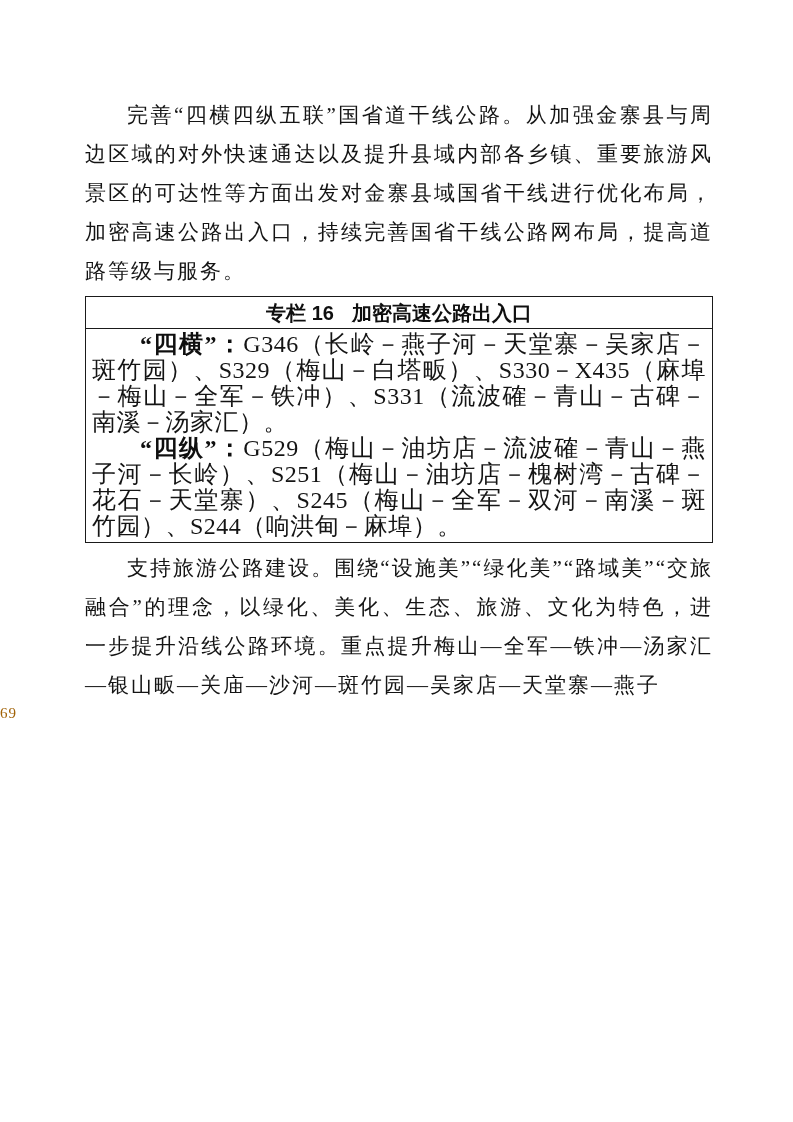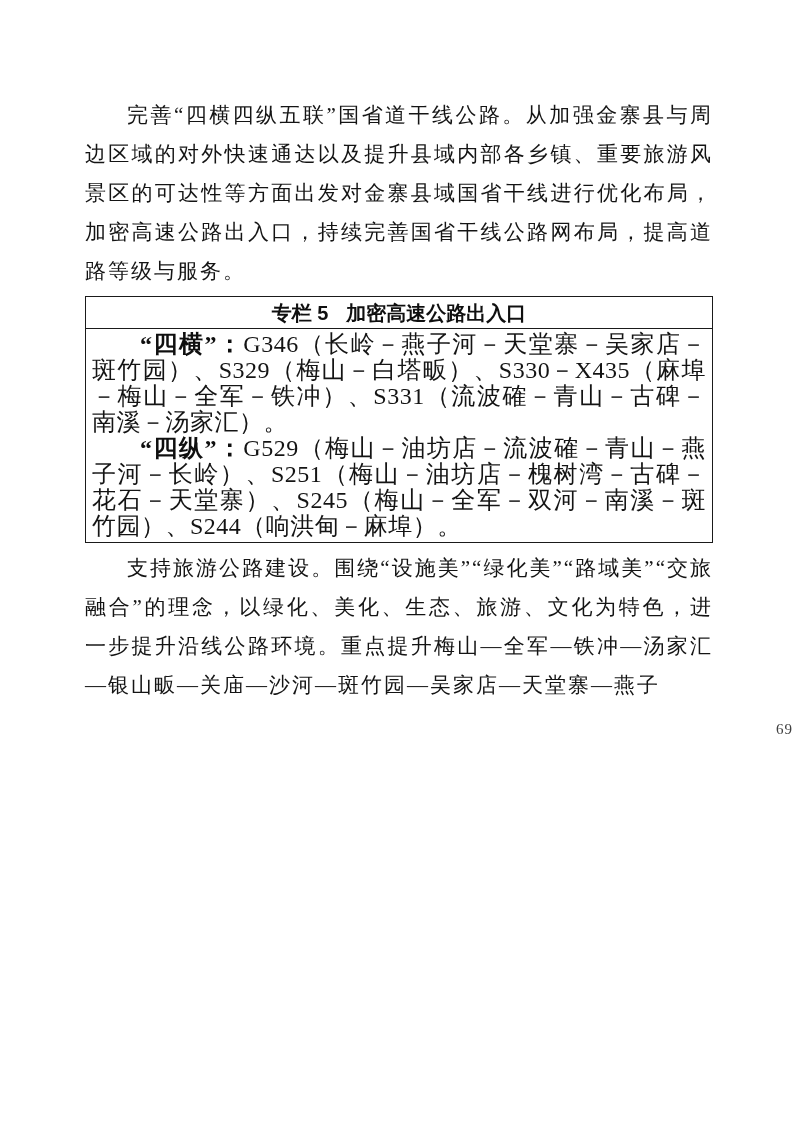--- a/index.html
+++ b/index.html
@@ -62,38 +62,38 @@
     color: #141414;
   }
   .row-label {
     font-weight: bold;
     color: #0f0f0f;
   }
   .page-number {
     position: absolute;
     left: 0;
     right: 0;
-    bottom: 56px;
-    text-align: right;
+    bottom: 72px;
+    text-align: left;
     font-size: 15px;
     letter-spacing: 1px;
-    color: #404040;
+    color: #a16207;
   }
 </style>
 </head>
 <body>
 
 <div class="page">
   <div class="content">
 
     <p class="body-para"><span class="lead">完善“四横四纵五联”国省道干线公路。</span><span>从加强金寨县与周边区域的对外快速通达以及提升县域内部各乡镇、重要旅游风景区的可达性等方面出发对金寨县域国省干线进行优化布局，加密高速公路出入口，持续完善国省干线公路网布局，提高道路等级与服务。</span></p>
 
     <div class="panel">
       <div class="panel-title">
-        <span class="num">专栏 5</span><span>加密高速公路出入口</span>
+        <span class="num">专栏 16</span><span>加密高速公路出入口</span>
       </div>
       <div class="panel-body">
         <p class="panel-row"><span class="row-label">“四横”：</span><span>G346（长岭－燕子河－天堂寨－吴家店－斑竹园）、S329（梅山－白塔畈）、S330－X435（麻埠－梅山－全军－铁冲）、S331（流波確－青山－古碑－南溪－汤家汇）。</span></p>
         <p class="panel-row"><span class="row-label">“四纵”：</span><span>G529（梅山－油坊店－流波確－青山－燕子河－长岭）、S251（梅山－油坊店－槐树湾－古碑－花石－天堂寨）、S245（梅山－全军－双河－南溪－斑竹园）、S244（响洪甸－麻埠）。</span></p>
       </div>
     </div>
 
 
     <p class="body-para para3"><span class="lead">支持旅游公路建设。</span><span>围绕“设施美”“绿化美”“路域美”“交旅融合”的理念，以绿化、美化、生态、旅游、文化为特色，进一步提升沿线公路环境。重点提升梅山—全军—铁冲—汤家汇—银山畈—关庙—沙河—斑竹园—吴家店—天堂寨—燕子</span></p>
 

